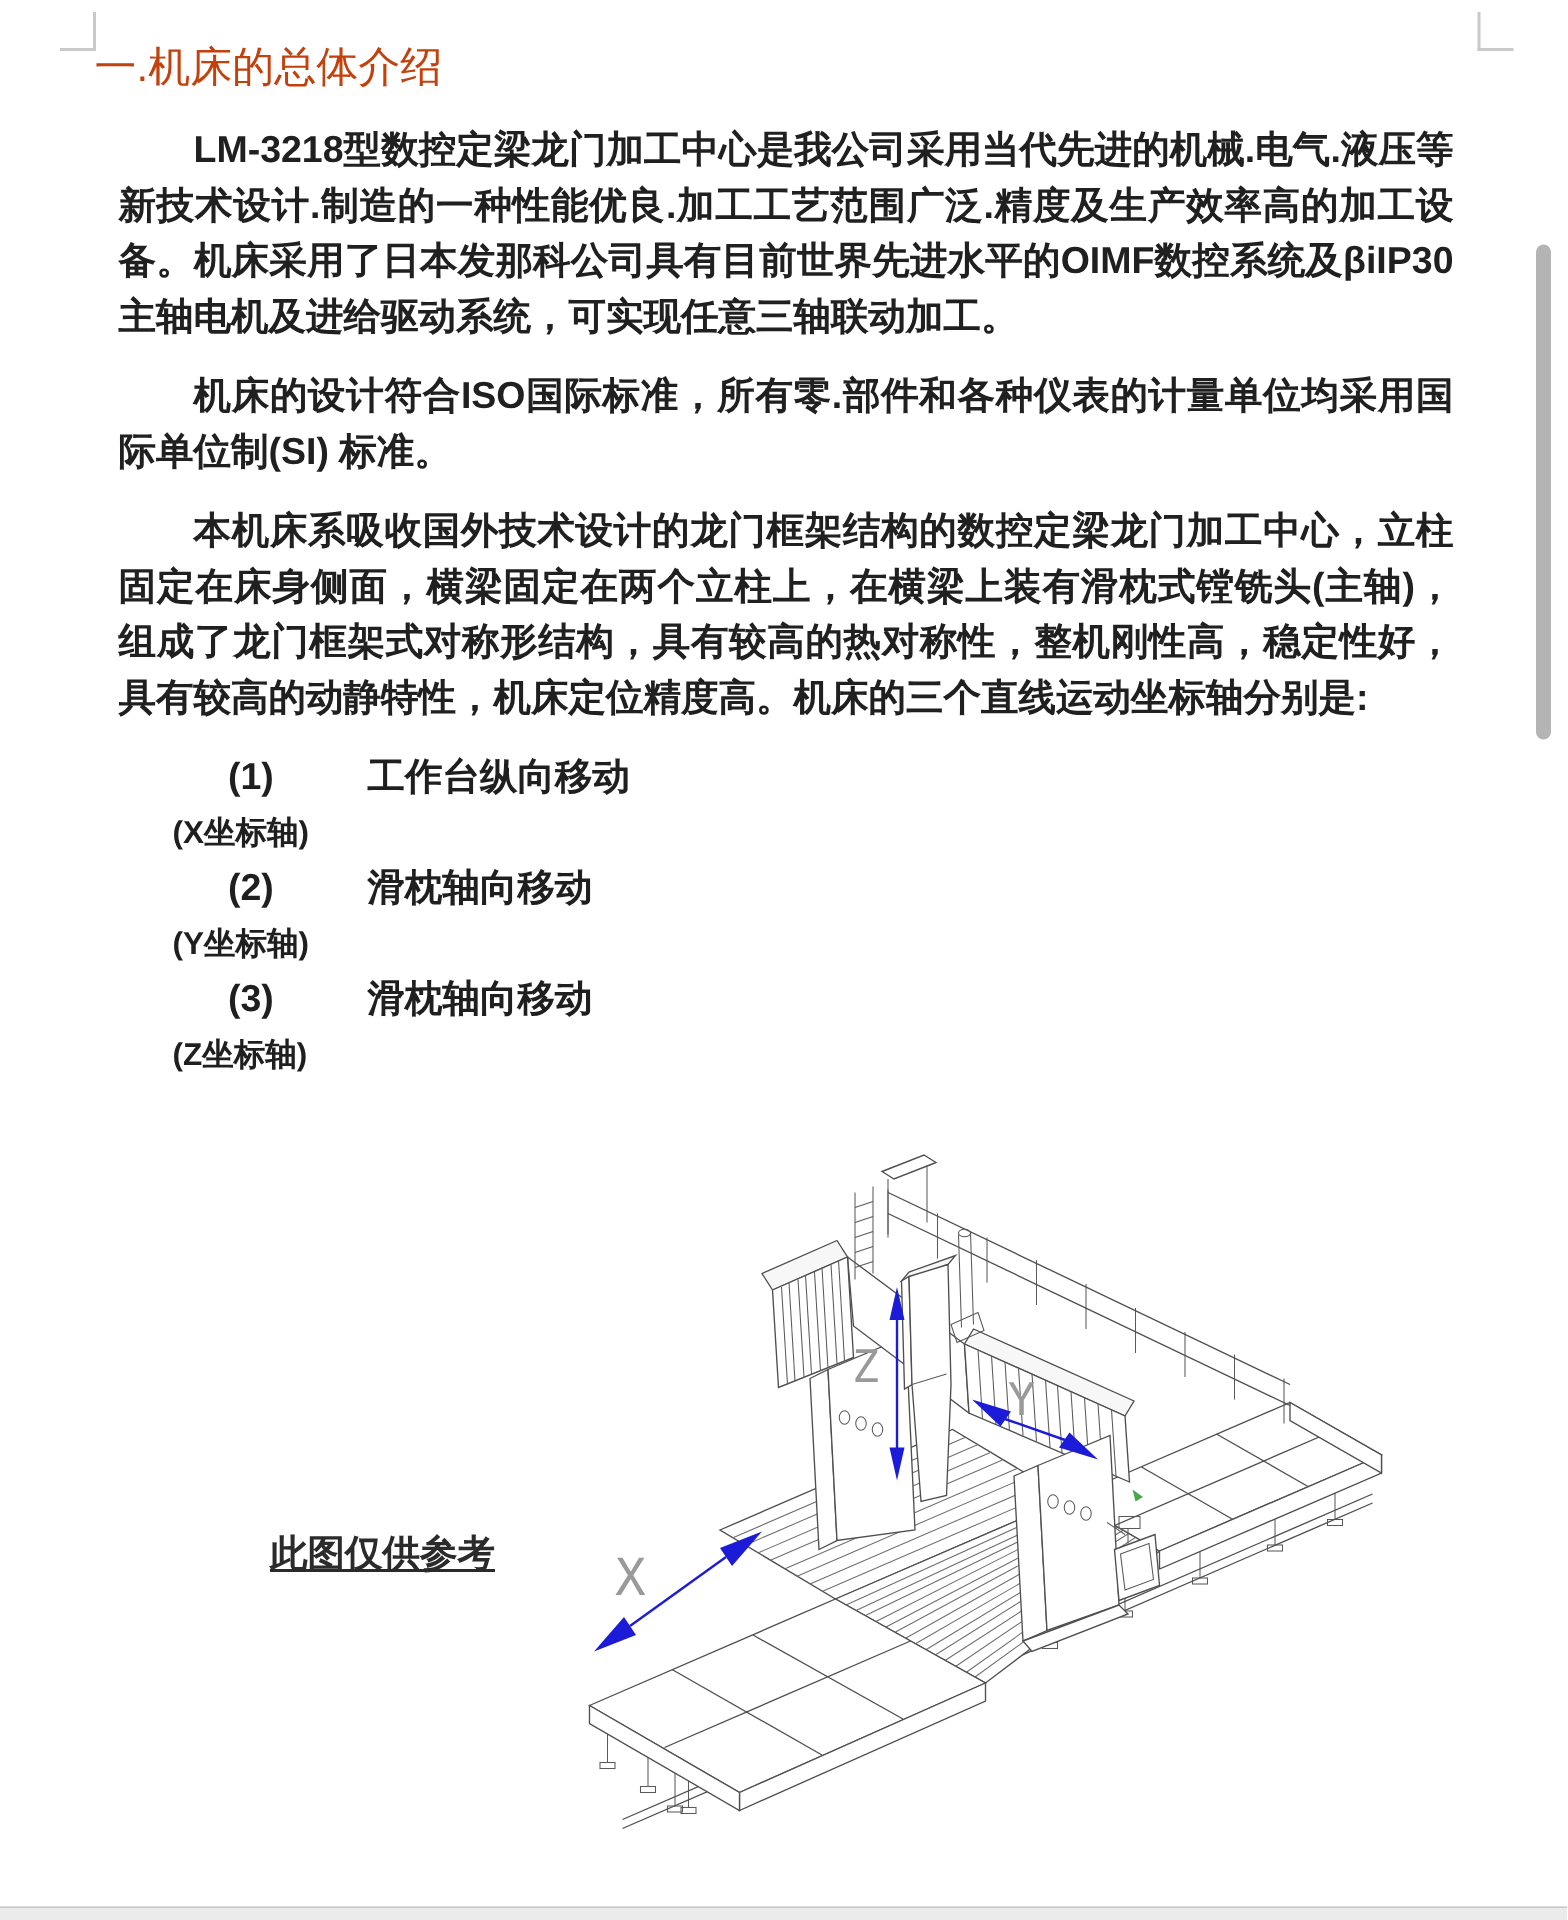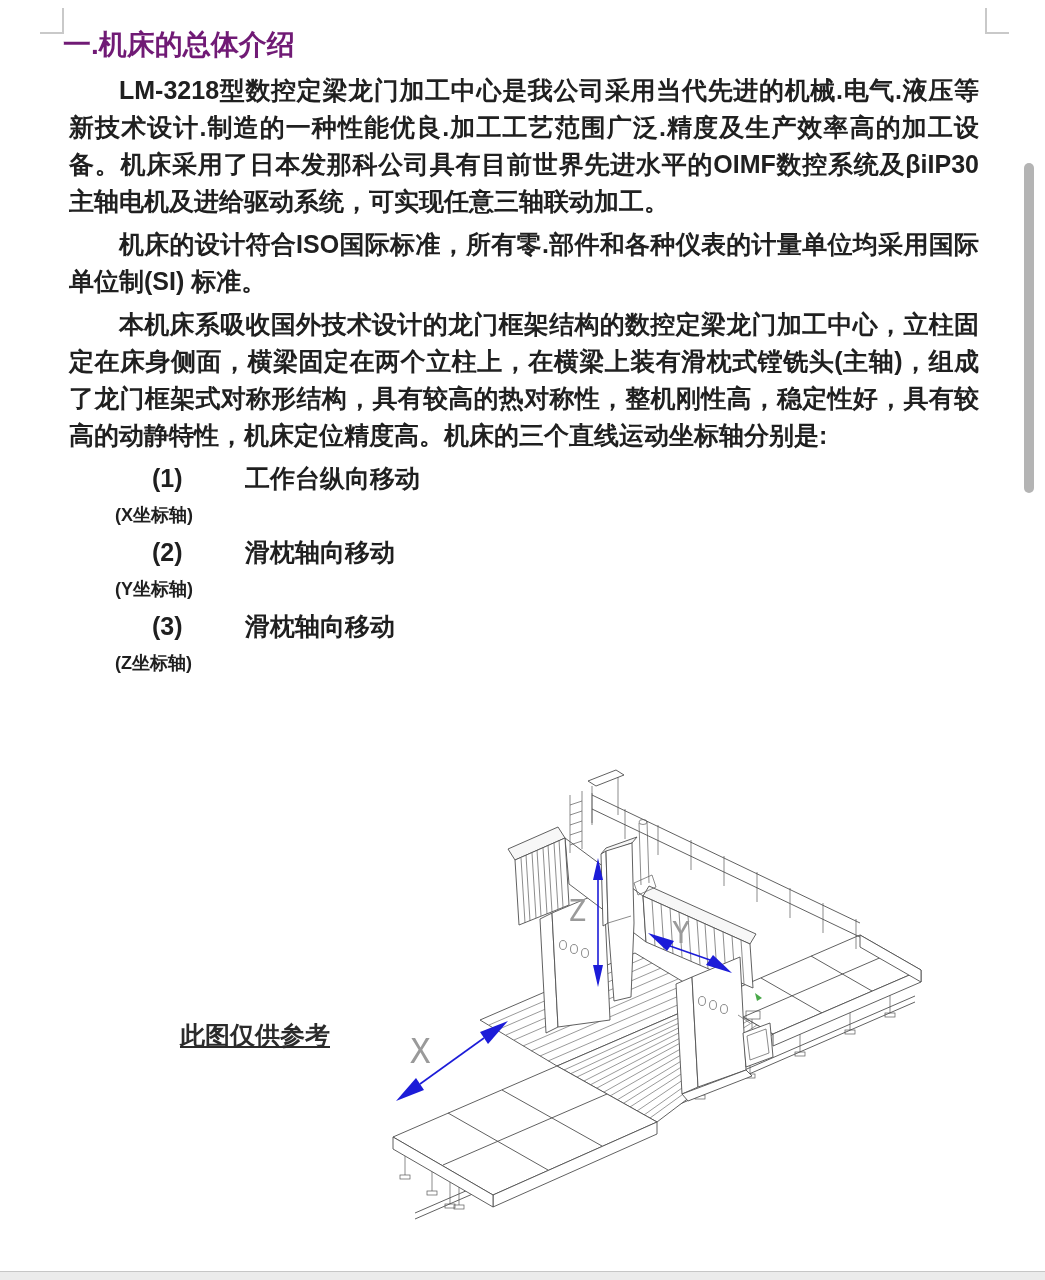--- a/index.html
+++ b/index.html
@@ -4,29 +4,29 @@
 <style>
   html,body{margin:0;padding:0;background:#fff;}
   #screen{
     position:relative;width:1045px;height:1280px;background:#ffffff;overflow:hidden;
     font-family:"Liberation Sans",sans-serif;color:#1f1f1f;
   }
   .content{
     position:absolute;left:63px;top:24px;width:922px;
   }
   .sec-heading{
-    font-size:28px;font-weight:700;line-height:42px;color:#701a75;margin:0;
+    font-size:28px;font-weight:400;line-height:42px;color:#c2410c;margin:0;
   }
   .para{
-    font-size:25px;font-weight:600;line-height:37px;margin:6px;
+    font-size:25px;font-weight:600;line-height:37px;margin:16px;
     text-indent:2em;text-align:justify;color:#202020;
   }
   .axis-num-line{font-size:25px;font-weight:700;line-height:37px;padding-left:89px;}
   .axis-num{display:inline-block;min-width:93px;}
-  .axis-name-line{font-size:18px;font-weight:600;line-height:37px;padding-left:52px;}
+  .axis-name-line{font-size:21px;font-weight:600;line-height:37px;padding-left:52px;}
   .figure-caption{
     position:absolute;left:180px;top:1019px;font-size:25px;font-weight:600;color:#2b2b2b;text-decoration:underline;
   }
   #machine-svg{position:absolute;left:360px;top:765px;}
   .corner{position:absolute;width:22px;height:24px;}
   .corner-tl{left:40px;top:8px;border-right:2px solid #c9c9c9;border-bottom:2px solid #c9c9c9;}
   .corner-tr{left:985px;top:8px;border-left:2px solid #c9c9c9;border-bottom:2px solid #c9c9c9;}
   .scroll-thumb{
     position:absolute;left:1024px;top:163px;width:10px;height:330px;
     border-radius:5px;background:#b4b4b4;

